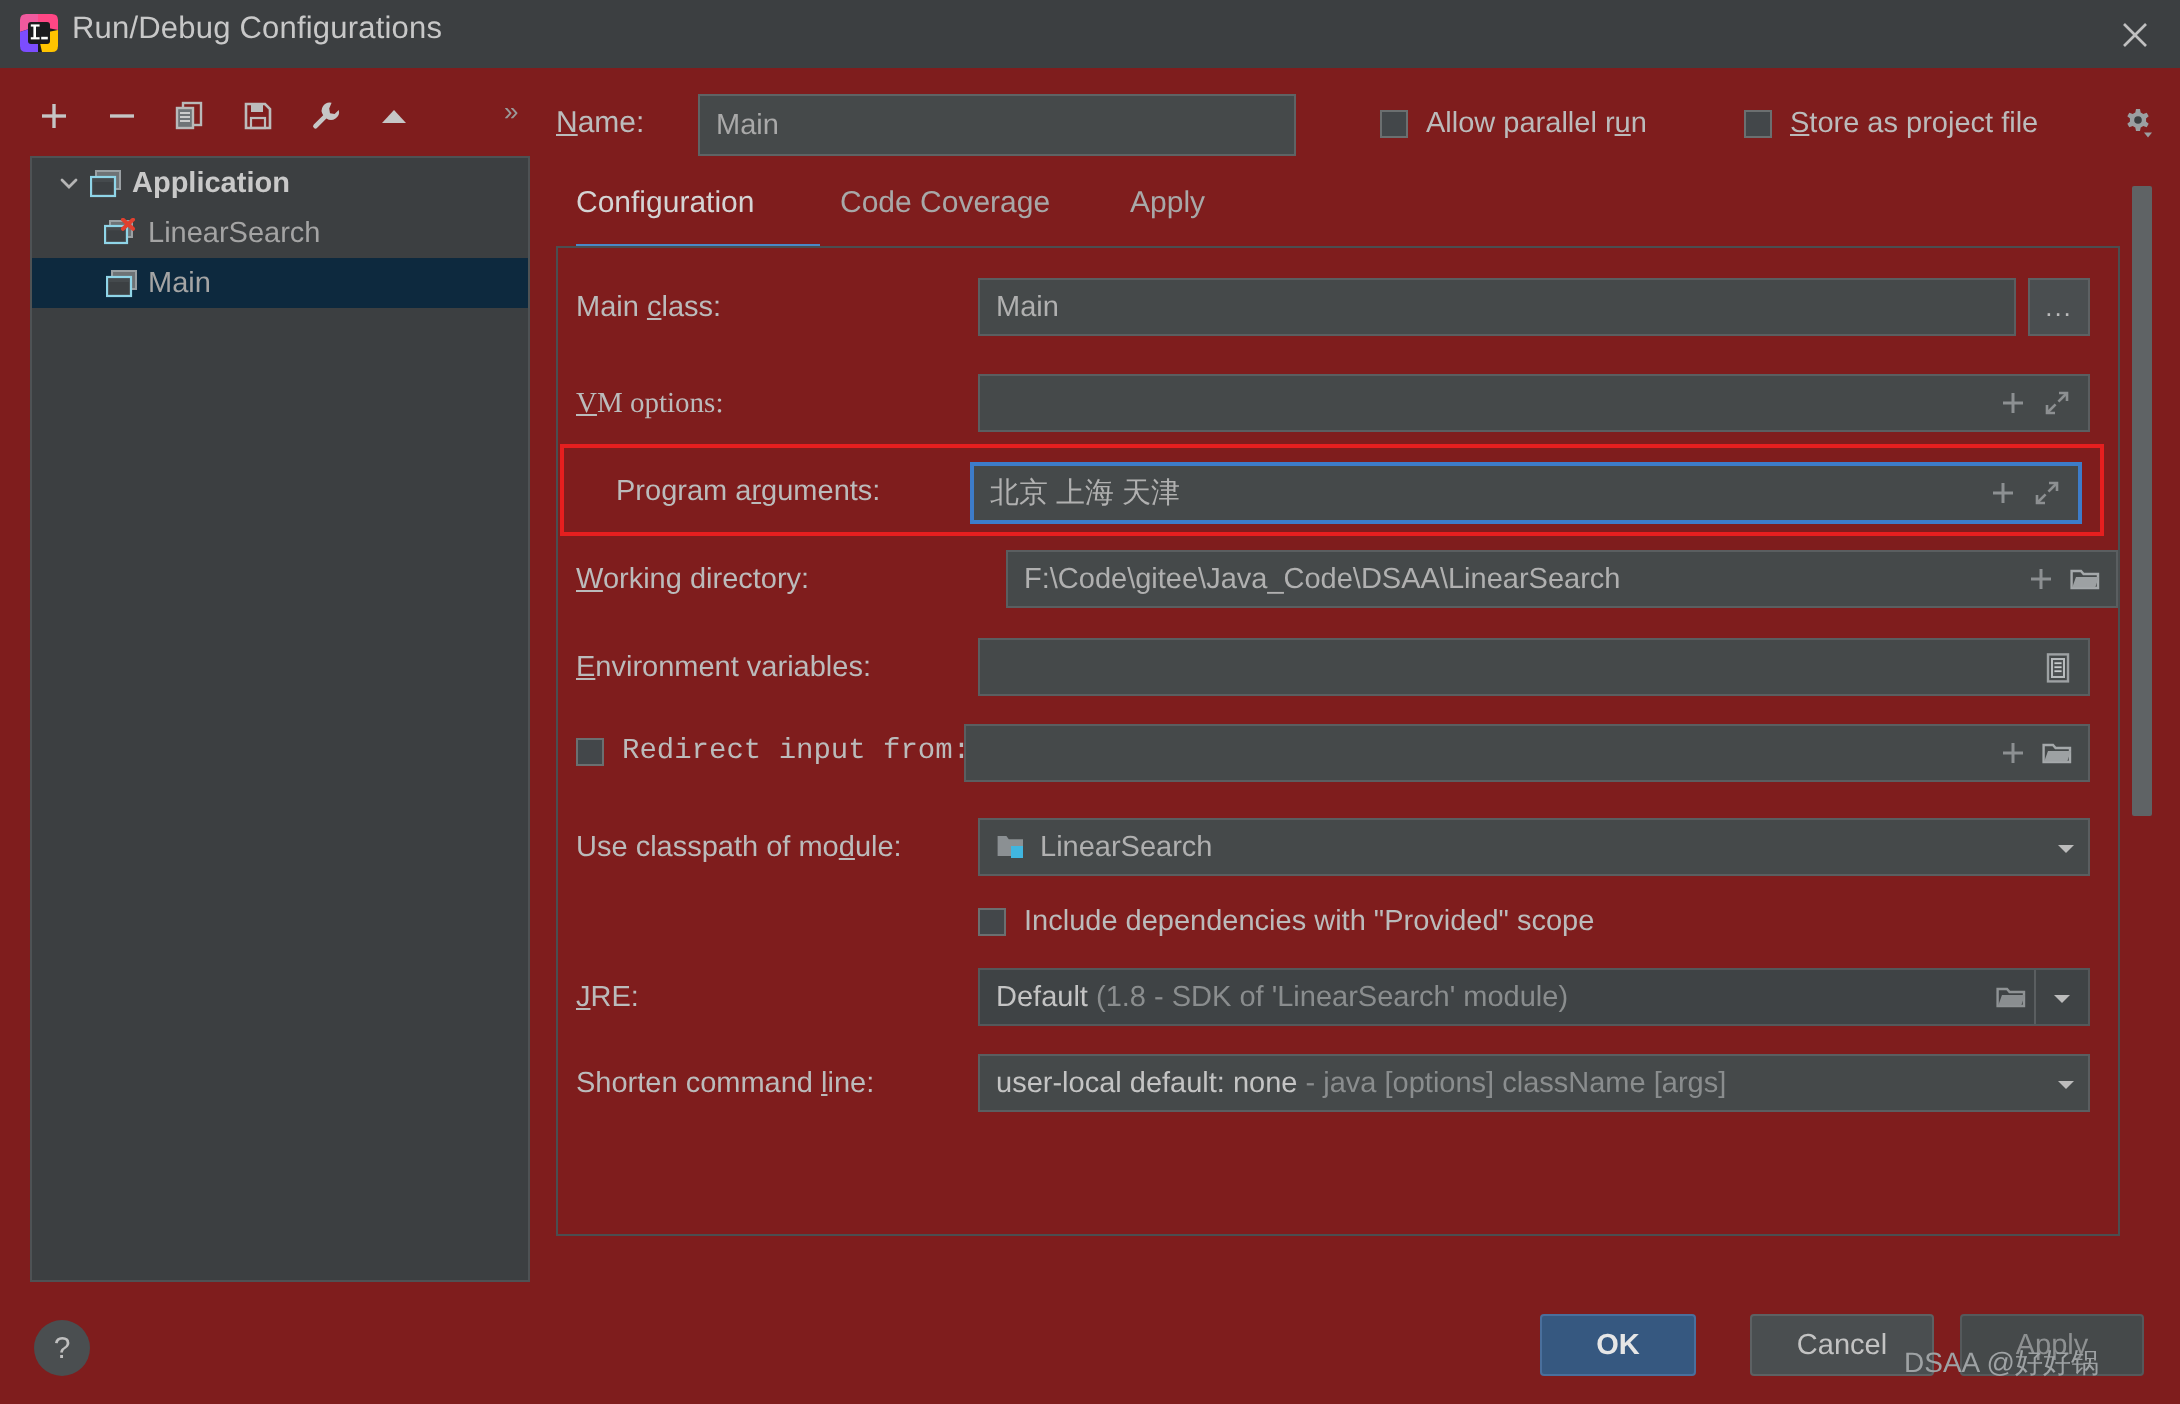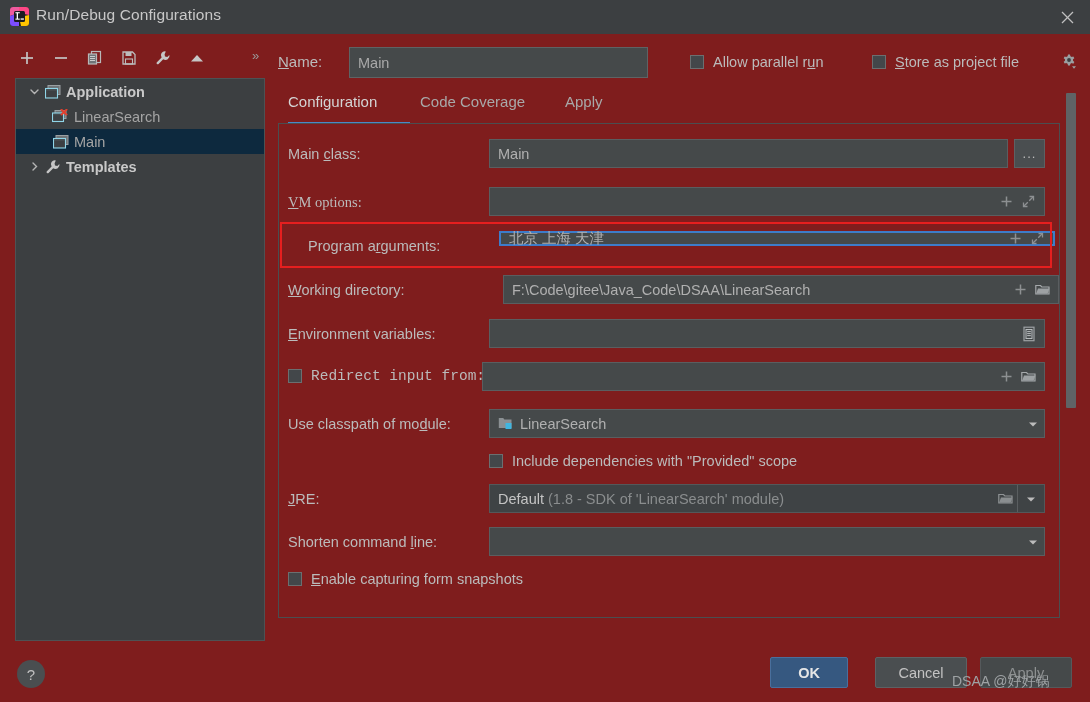--- a/index.html
+++ b/index.html
@@ -450,33 +450,20 @@
       <span class="tree-ico">
         <svg width="16" height="14" viewBox="0 0 16 14">
           <rect x="3" y="0.5" width="12" height="9" fill="#6e7376" stroke="#9aa0a3" stroke-width="1"></rect>
           <rect x="0.5" y="3.5" width="12" height="9.5" fill="#454a4d" stroke="#8fd5e8" stroke-width="1.1"></rect>
           <rect x="1.6" y="6" width="9.8" height="6" fill="#3c4043"></rect>
         </svg>
       </span>
       <span class="tree-label dim">Main</span>
     </div>
 
-    <div class="tree-row" style="padding-left:8px;">
-      <span class="tw">
-        <svg width="11" height="11" viewBox="0 0 11 11">
-          <path d="M4 2 L7.5 5.5 L4 9" fill="none" stroke="#b5b5b5" stroke-width="1.4" stroke-linecap="round"></path>
-        </svg>
-      </span>
-      <span class="tree-ico">
-        <svg width="16" height="16" viewBox="0 0 16 16">
-          <path d="M10.8 1.4 a4 4 0 0 0 -4.2 6.2 L1.9 12.2 a1.2 1.2 0 0 0 1.7 1.7 l4.6 -4.7 a4 4 0 0 0 6.2 -4.2 L12.3 7 L10 6.6 L9.6 4.3 Z" fill="#c6c6c6"></path>
-        </svg>
-      </span>
-      <span class="tree-label bold">Templates</span>
-    </div>
   </div>
 
   <div class="name-label"><u>N</u>ame:</div>
   <input class="name-input" value="Main" style="">
 
   <div class="cbx-wrap" id="allow-parallel">
     <span class="cbx"></span>
     <span class="cbx-lbl">Allow parallel r<u>u</u>n</span>
   </div>
 
@@ -527,21 +514,21 @@
             <path d="M7.5 1.5 H11.5 V5.5" fill="none" stroke="#8d9092" stroke-width="1.3"></path>
             <path d="M5.5 11.5 H1.5 V7.5" fill="none" stroke="#8d9092" stroke-width="1.3"></path>
             <line x1="11" y1="2" x2="7.2" y2="5.8" stroke="#8d9092" stroke-width="1.3"></line>
             <line x1="2" y1="11" x2="5.8" y2="7.2" stroke="#8d9092" stroke-width="1.3"></line>
           </svg>
         </span>
       </span>
     </div>
 
     <div class="flabel" style="left:9px; top:114px;margin-left:20px;">Program a<u>r</u>guments:</div>
-    <div class="field focused" style="left:220px; top:107px; width:556px; height:15px;gap:26px;">
+    <div class="field focused" style="left:206px; top:107px; width:556px; height:31px;gap:26px;">
       <span class="val">北京 上海 天津</span>
       <span class="field-icons">
         <span class="ic">
           <svg width="13" height="13" viewBox="0 0 13 13">
             <line x1="6.5" y1="1.5" x2="6.5" y2="11.5" stroke="#8d9092" stroke-width="1.5"></line>
             <line x1="1.5" y1="6.5" x2="11.5" y2="6.5" stroke="#8d9092" stroke-width="1.5"></line>
           </svg>
         </span>
         <span class="ic">
           <svg width="13" height="13" viewBox="0 0 13 13">
@@ -648,31 +635,31 @@
       </span>
       <span class="sep-dd" style="flex:0 0 26px; margin-left:0;">
         <svg width="12" height="12" viewBox="0 0 12 12">
           <path d="M2 4.5 L6 8.5 L10 4.5 Z" fill="#bcbcbc"></path>
         </svg>
       </span>
     </div>
 
     <div class="flabel" style="left:9px; top:410px;">Shorten command <u>l</u>ine:</div>
     <div class="field" style="left:210px; top:403px; width:556px;">
+      <span class="val bright">
+        <span>user-local default: none</span>
+        <span class="muted">- java [options] className [args]</span>
+      </span>
       <span class="dropdown-arrow">
         <svg width="12" height="12" viewBox="0 0 12 12">
           <path d="M2 4.5 L6 8.5 L10 4.5 Z" fill="#bcbcbc"></path>
         </svg>
       </span>
     </div>
 
-    <div class="cbx-wrap" style="left:9px; top:447px;">
-      <span class="cbx"></span>
-      <span class="cbx-lbl"><u>E</u>nable capturing form snapshots</span>
-    </div>
 
   </div>
 
   <div class="annot" style="left:280px; top:222px; width:772px; height:46px;"></div>
 
   <div class="scroll-track">
     <div class="scroll-thumb" style="left:0; top:0;"></div>
   </div>
 
   <div class="help-btn">?</div>

